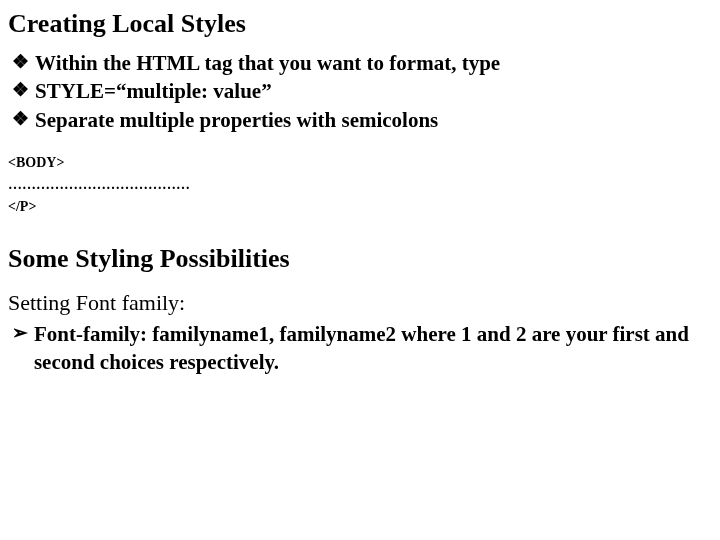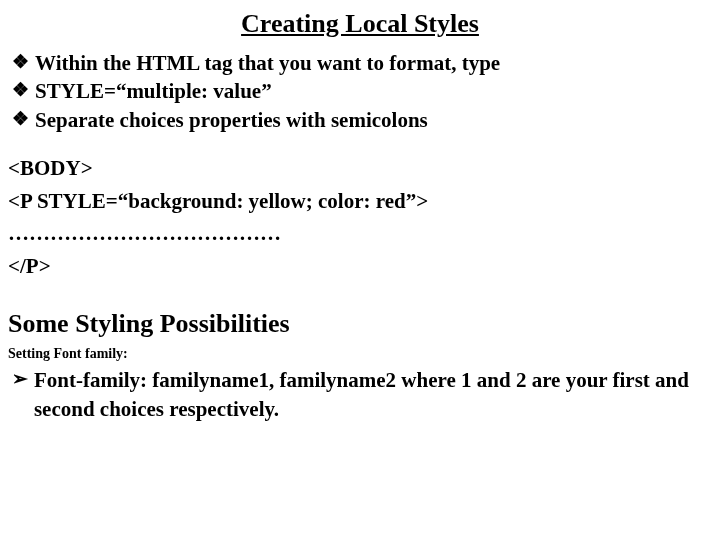--- a/index.html
+++ b/index.html
@@ -8,23 +8,21 @@
       height: 540px;
       background: #ffffff;
       font-family: "Times New Roman", Times, serif;
       color: #000000;
       padding: 6px 8px 8px 8px;
       line-height: 1.35;
     }
     .heading-1 {
       font-size: 26px;
       font-weight: bold;
-      text-decoration: underline;
       margin-bottom: 8px;
-      text-align: center;
     }
     .heading-2 {
       font-size: 26px;
       font-weight: bold;
       margin-top: 24px;
       margin-bottom: 0;
     }
     .bullet-list {
       margin-bottom: 16px;
     }
@@ -39,31 +37,31 @@
       display: inline-block;
       margin-right: 6px;
       font-size: 19px;
       line-height: 1.4;
     }
     .bullet-text {
       flex: 1;
       font-family: Liberation Serif, serif;
     }
     .code-block {
-      font-size: 21px;
+      font-size: 14px;
       font-weight: bold;
       margin-top: 18px;
     }
     .code-line {
       line-height: 1.55;
     }
     .subheading {
-      font-size: 14px;
-      font-weight: bold;
-      margin-top: 4px;
+      font-size: 22px;
+      font-weight: normal;
+      margin-top: 12px;
     }
     .arrow-list {
       margin-top: 2px;
     }
     .arrow-item {
       font-size: 21px;
       font-weight: bold;
       display: flex;
       align-items: flex-start;
       padding-left: 4px;
@@ -88,27 +86,26 @@
   <div class="bullet-item">
     <span class="bullet-marker">❖</span>
     <span class="bullet-text">Within the HTML tag that you want to format, type</span>
   </div>
   <div class="bullet-item">
     <span class="bullet-marker">❖</span>
     <span class="bullet-text">STYLE=“multiple: value”</span>
   </div>
   <div class="bullet-item">
     <span class="bullet-marker">❖</span>
-    <span class="bullet-text">Separate choices properties with semicolons</span>
+    <span class="bullet-text">Separate multiple properties with semicolons</span>
   </div>
 </div>
 
 <div class="code-block">
   <div class="code-line">&lt;BODY&gt;</div>
-  <div class="code-line">&lt;P STYLE=“background: yellow; color: red”&gt;</div>
   <div class="code-line">…………………………………</div>
   <div class="code-line">&lt;/P&gt;</div>
 </div>
 
 <div class="heading-2">Some Styling Possibilities</div>
 
 <div class="subheading">Setting Font family:</div>
 
 <div class="arrow-list">
   <div class="arrow-item">

